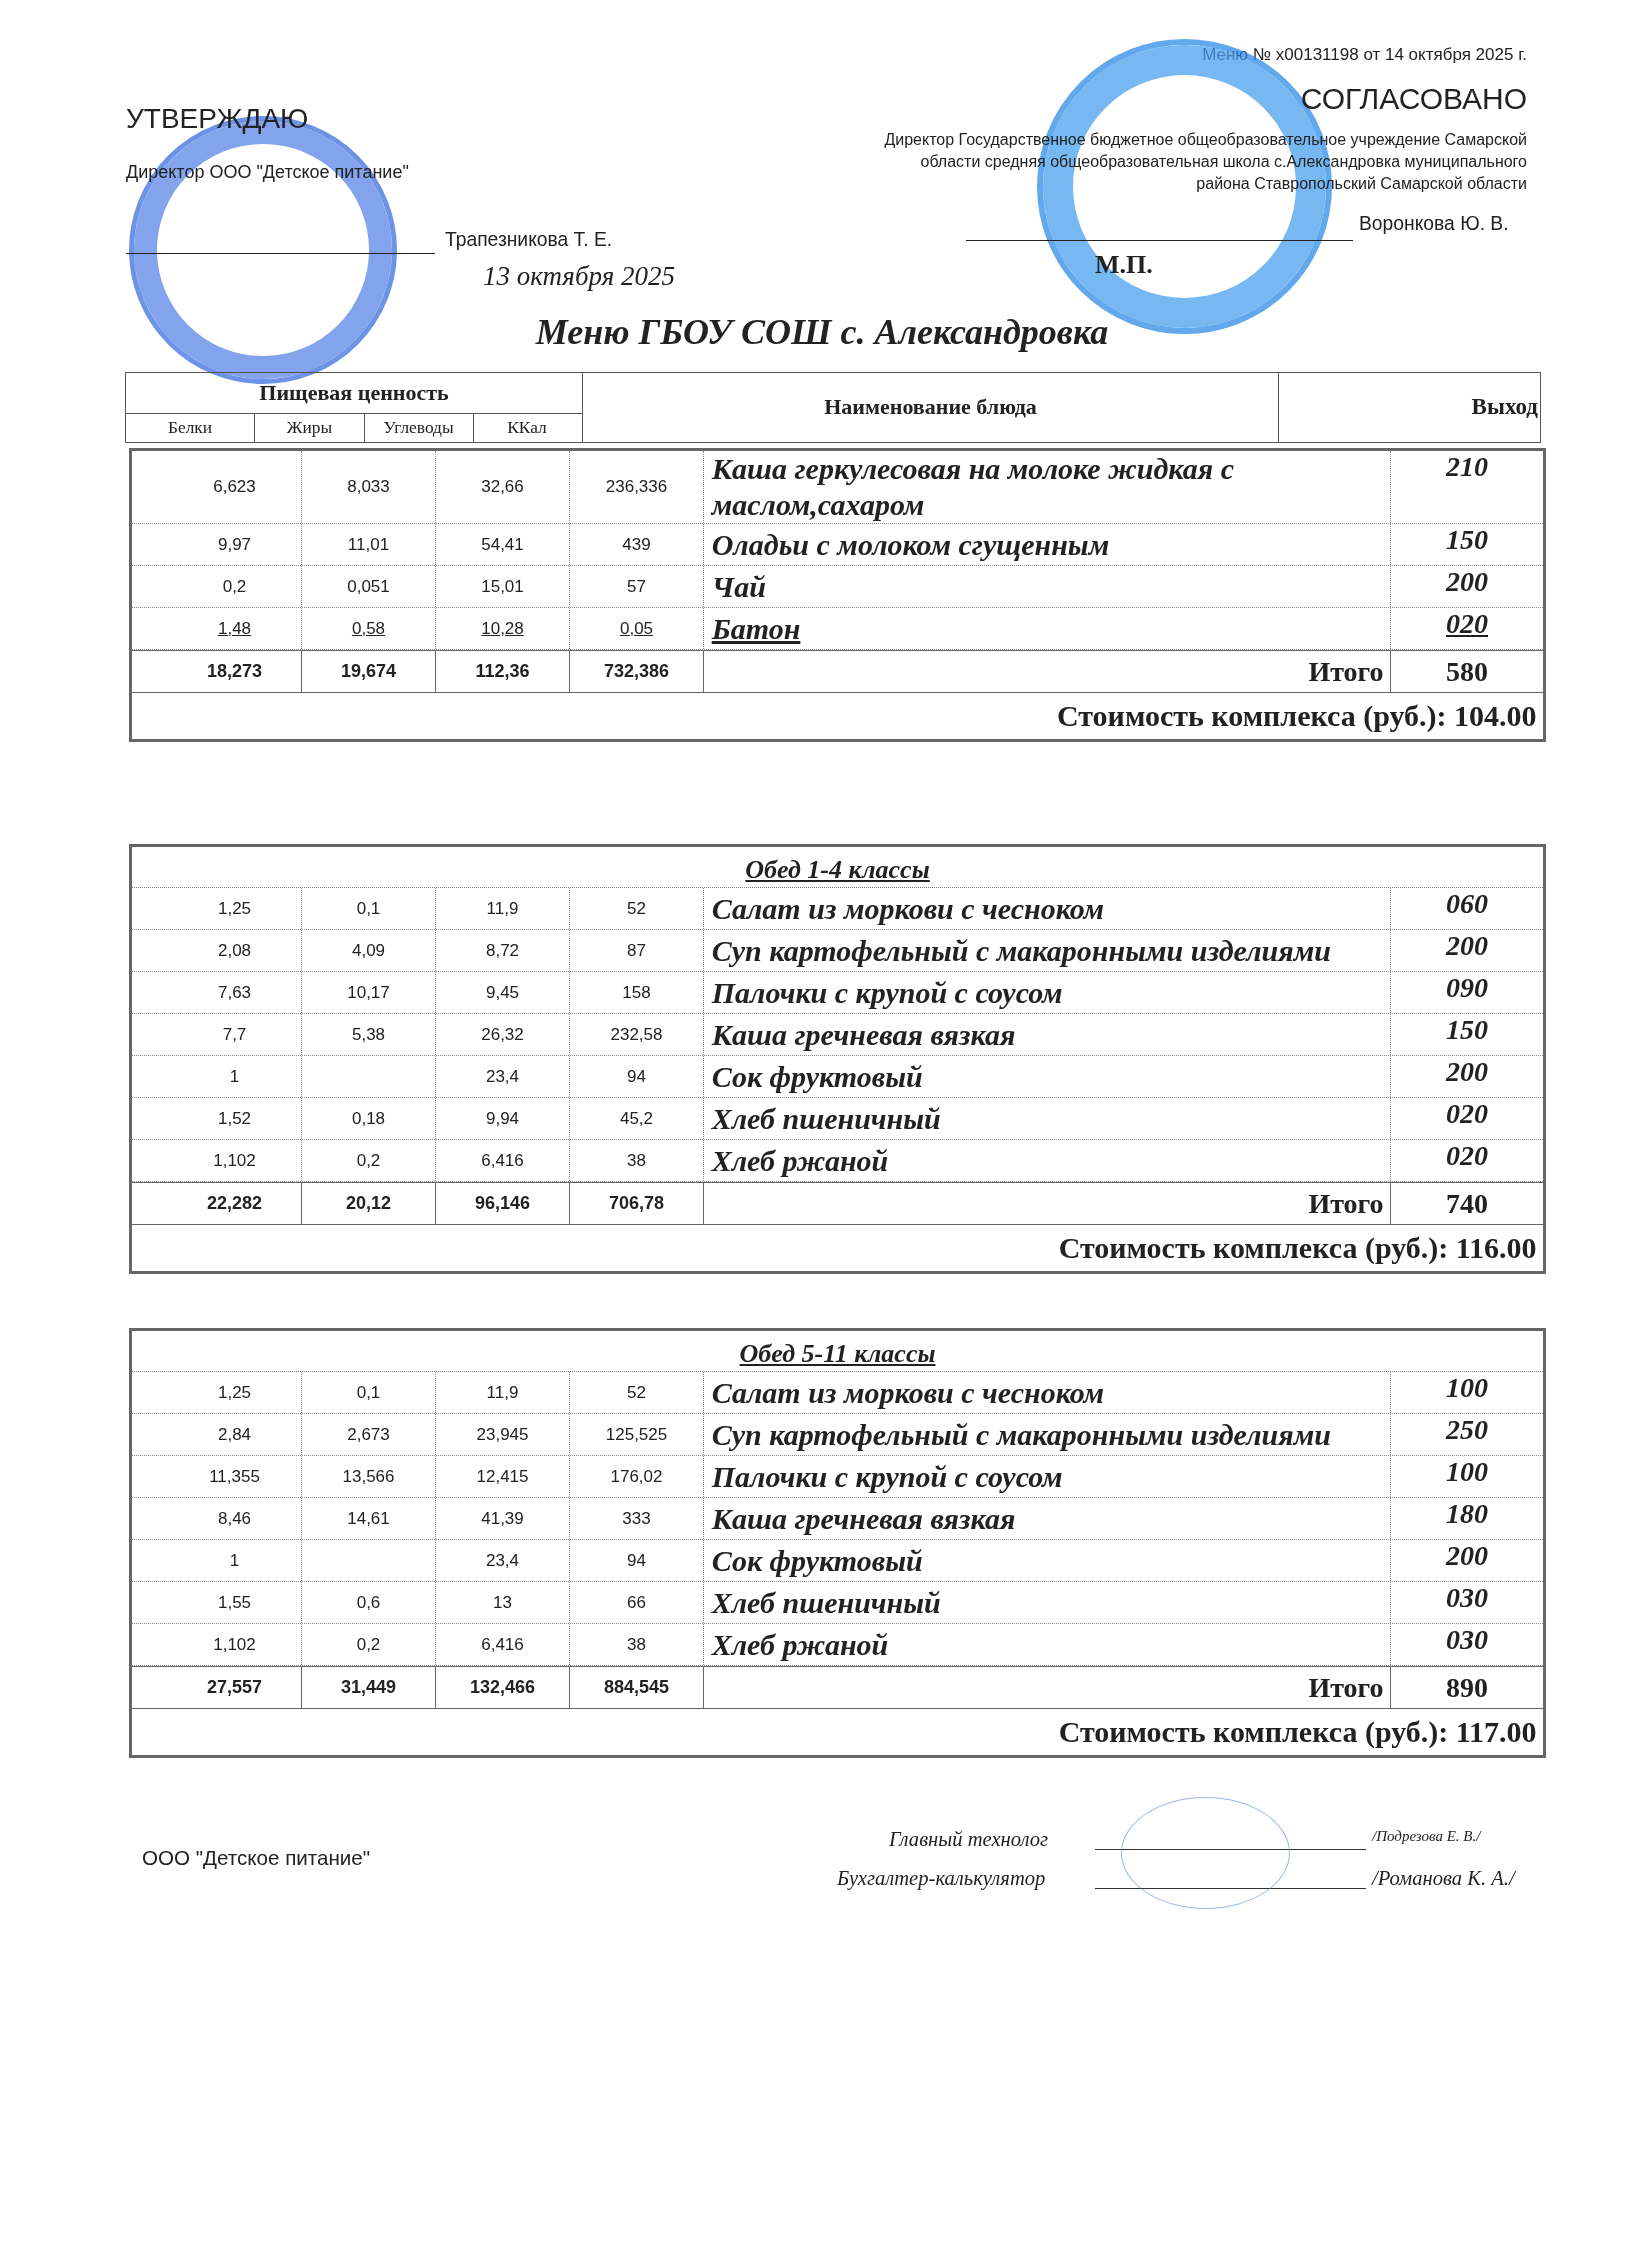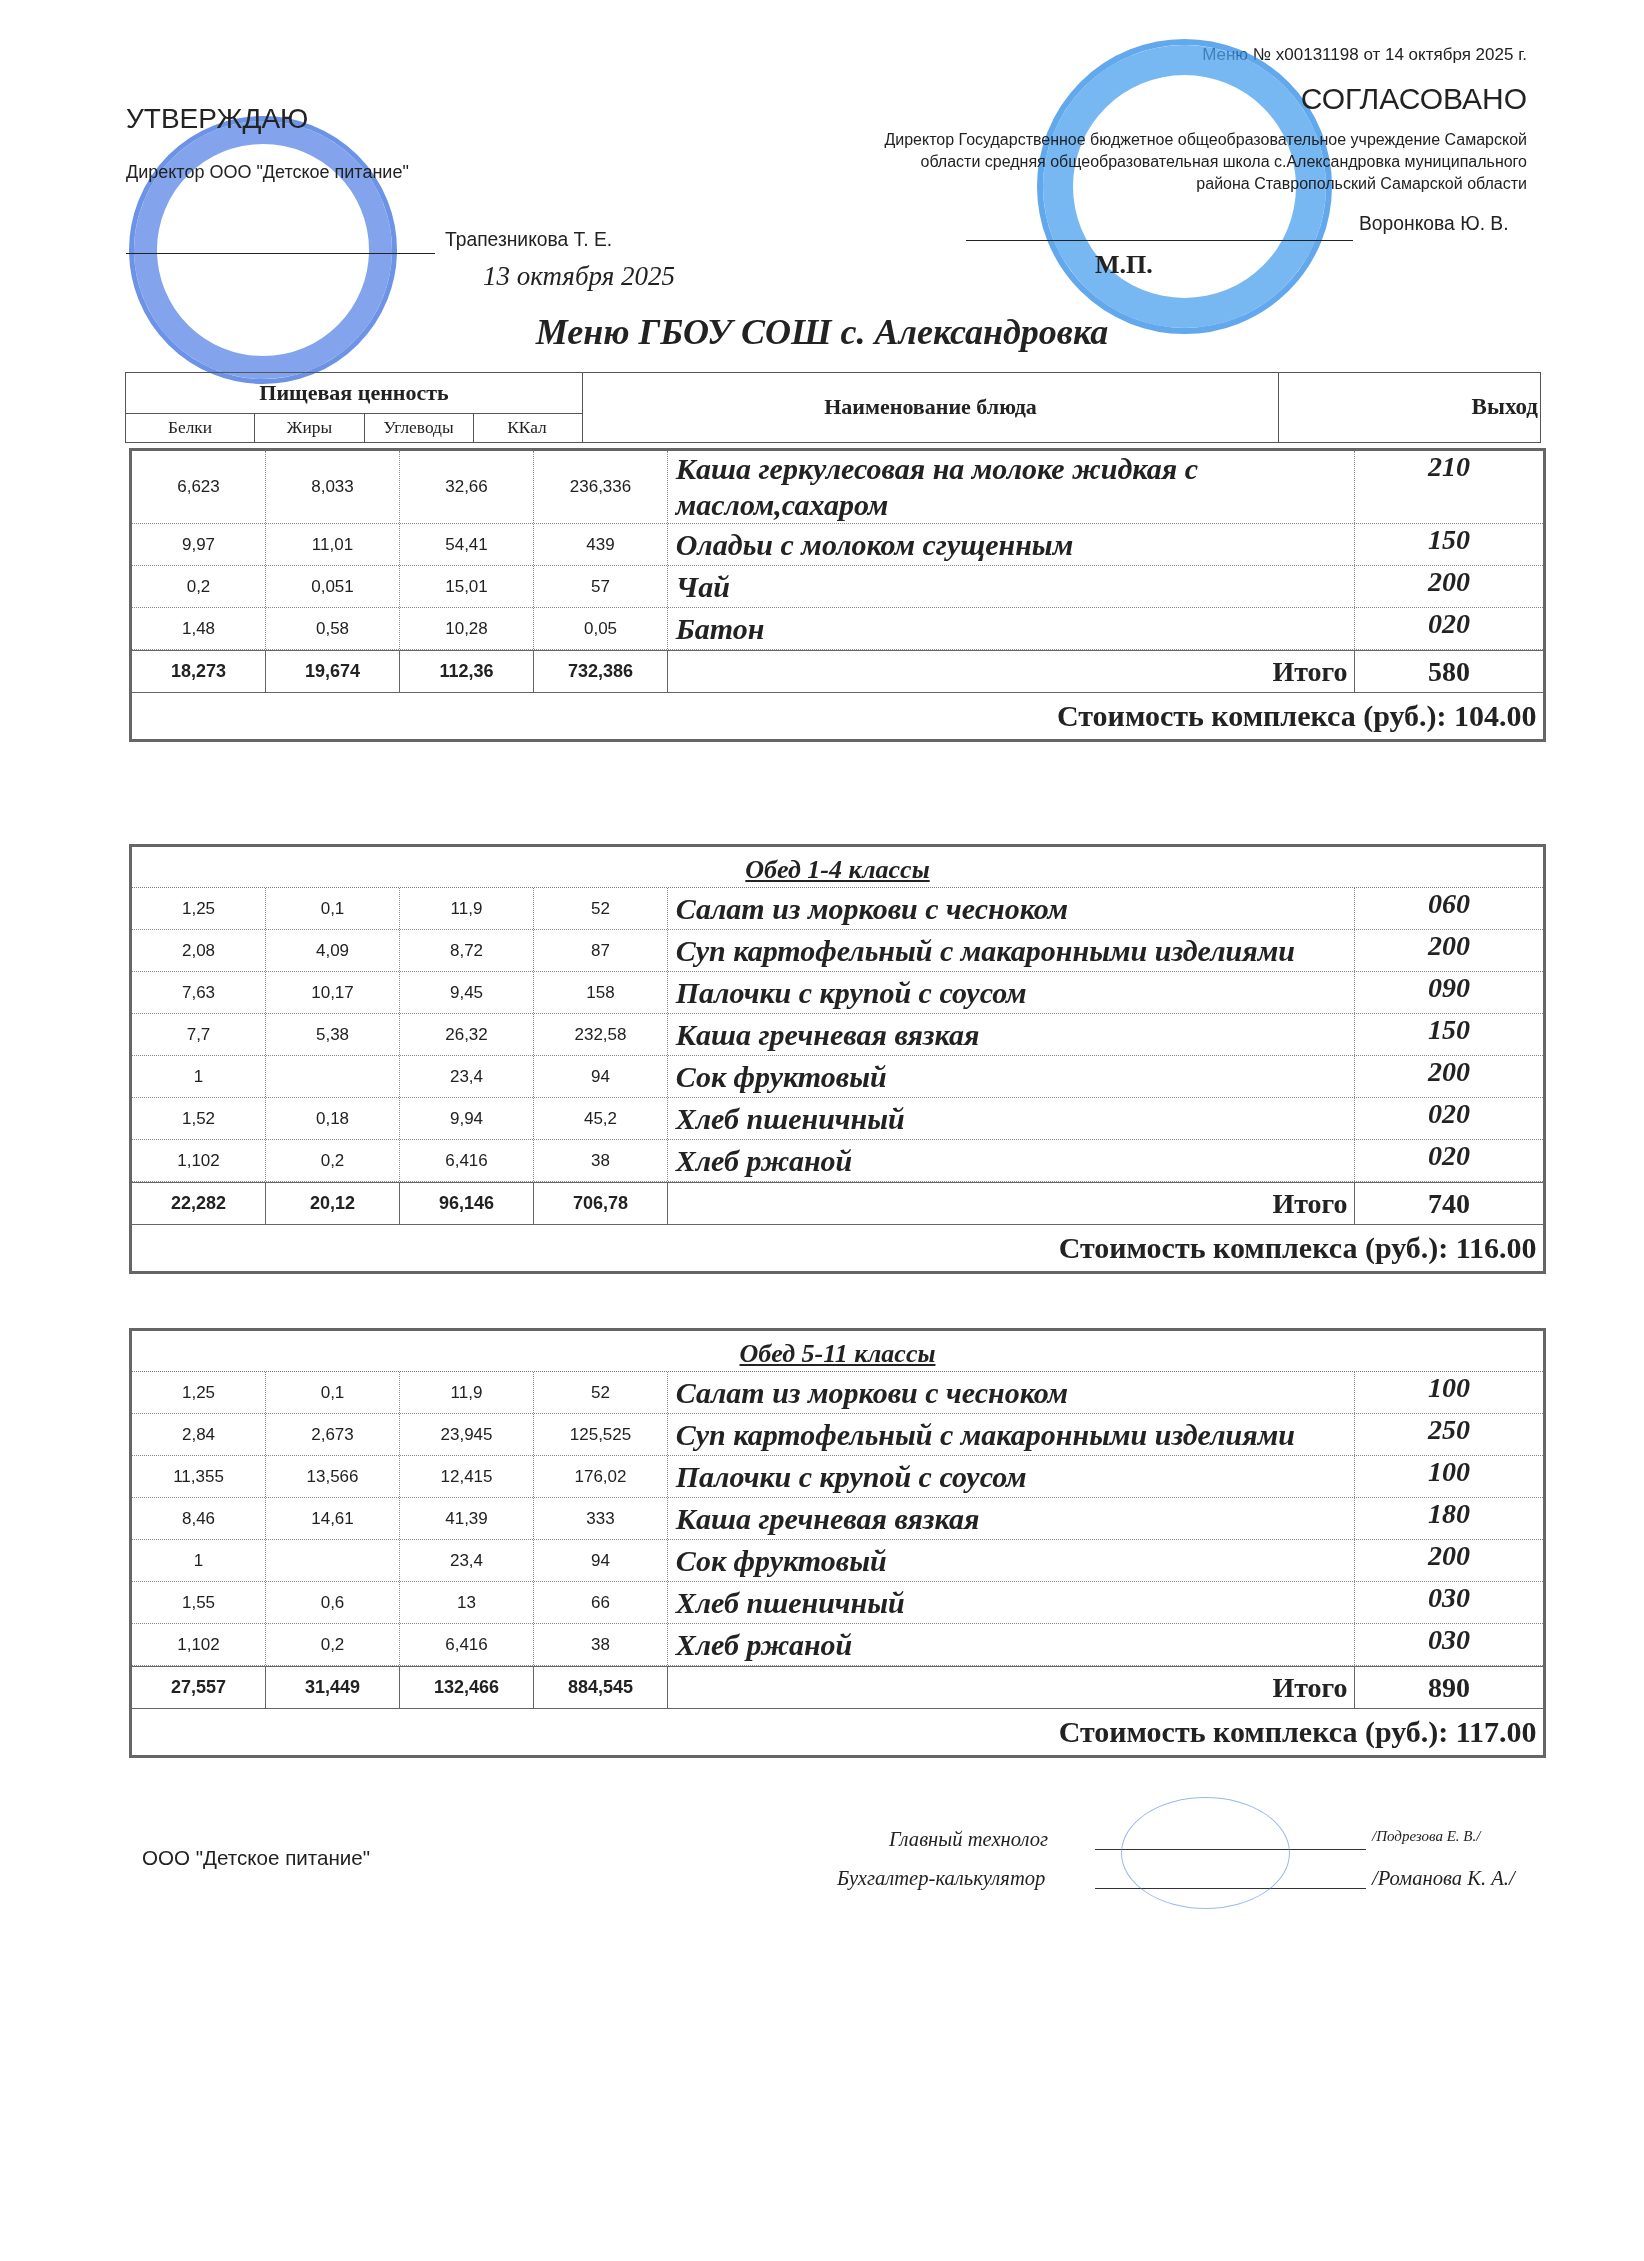--- a/index.html
+++ b/index.html
@@ -28,21 +28,21 @@
   #col-header { left:125px; top:372px; width:1416px; height:71px; border:1.9px solid #555; box-sizing:border-box; }
   #col-header .nutr { position:absolute; left:0; top:0; width:457px; height:100%; border-right:1.9px solid #555; box-sizing:border-box; }
   #col-header .nutr-title { position:absolute; left:0; top:0; width:100%; height:40px; border-bottom:1.9px solid #555; text-align:center; line-height:40px; font-size:22px; font-weight:bold; }
   #col-header .sub { position:absolute; top:40px; height:29px; line-height:29px; text-align:center; font-size:17.4px; border-right:1.9px solid #555; box-sizing:border-box; }
   #col-header .dish-h { position:absolute; left:457px; top:0; width:696px; height:100%; text-align:center; line-height:67px; font-size:22px; font-weight:bold; border-right:1.9px solid #555; box-sizing:border-box; }
   #col-header .out-h { position:absolute; left:1153px; top:0; width:259px; height:100%; text-align:right; line-height:67px; font-size:23px; font-weight:bold; }
 
   
   .section { position:absolute; left:129px; width:1417px; border:3.9px solid #666; box-sizing:border-box; background:#fff; }
   .sec-title { height:40px; line-height:45px; text-align:center; font-size:26px; font-style:italic; font-weight:bold; text-decoration:underline; border-bottom:1.9px dotted #777; }
-  .row { display:flex; border-bottom:1.3px dotted #888; }
+  .row { display:flex; border-bottom:1.3px dotted #888;padding-left:36px; }
   .row .c { width:134px; flex:none; text-align:center; font-size:17px; border-right:1.3px dotted #888; box-sizing:border-box; display:flex; align-items:center; justify-content:center; }
   .row .dish { width:687px; flex:none; padding-left:7.7px; box-sizing:border-box; font-size:30px; font-style:italic; font-weight:bold; line-height:36px; border-right:1.3px dotted #888; display:flex; align-items:center; }
   .row .out { flex:1; text-align:center; font-size:28px; font-style:italic; font-weight:bold; display:flex; align-items:flex-start; justify-content:center; }
   .row.total { border-top:1.9px solid #666; border-bottom:1.9px solid #666; }
   .row.total .c { font-weight:bold; font-size:18px; border-right:1.3px solid #666; }
   .row.total .dish { justify-content:flex-end; padding-right:6.4px; font-style:normal; border-right:1.3px solid #666; font-size:28px; }
   .row.total .out { font-style:normal; align-items:center; }
   .cost { height:46px; line-height:46px; text-align:right; padding-right:6.4px; font-size:30px; font-weight:bold; }
 
   
@@ -113,21 +113,21 @@
       <div class="out">150</div>
     </div>
     <div class="row" style="height: 41px;">
       <div class="c sans">0,2</div>
       <div class="c sans">0,051</div>
       <div class="c sans">15,01</div>
       <div class="c sans">57</div>
       <div class="dish">Чай</div>
       <div class="out">200</div>
     </div>
-    <div class="row" style="height: 41px;">
+    <div class="row" style="height: 41px; text-decoration: underline;">
       <div class="c sans">1,48</div>
       <div class="c sans">0,58</div>
       <div class="c sans">10,28</div>
       <div class="c sans">0,05</div>
       <div class="dish">Батон</div>
       <div class="out">020</div>
     </div>
     <div class="row total" style="height: 41px;">
       <div class="c sans">18,273</div>
       <div class="c sans">19,674</div>

